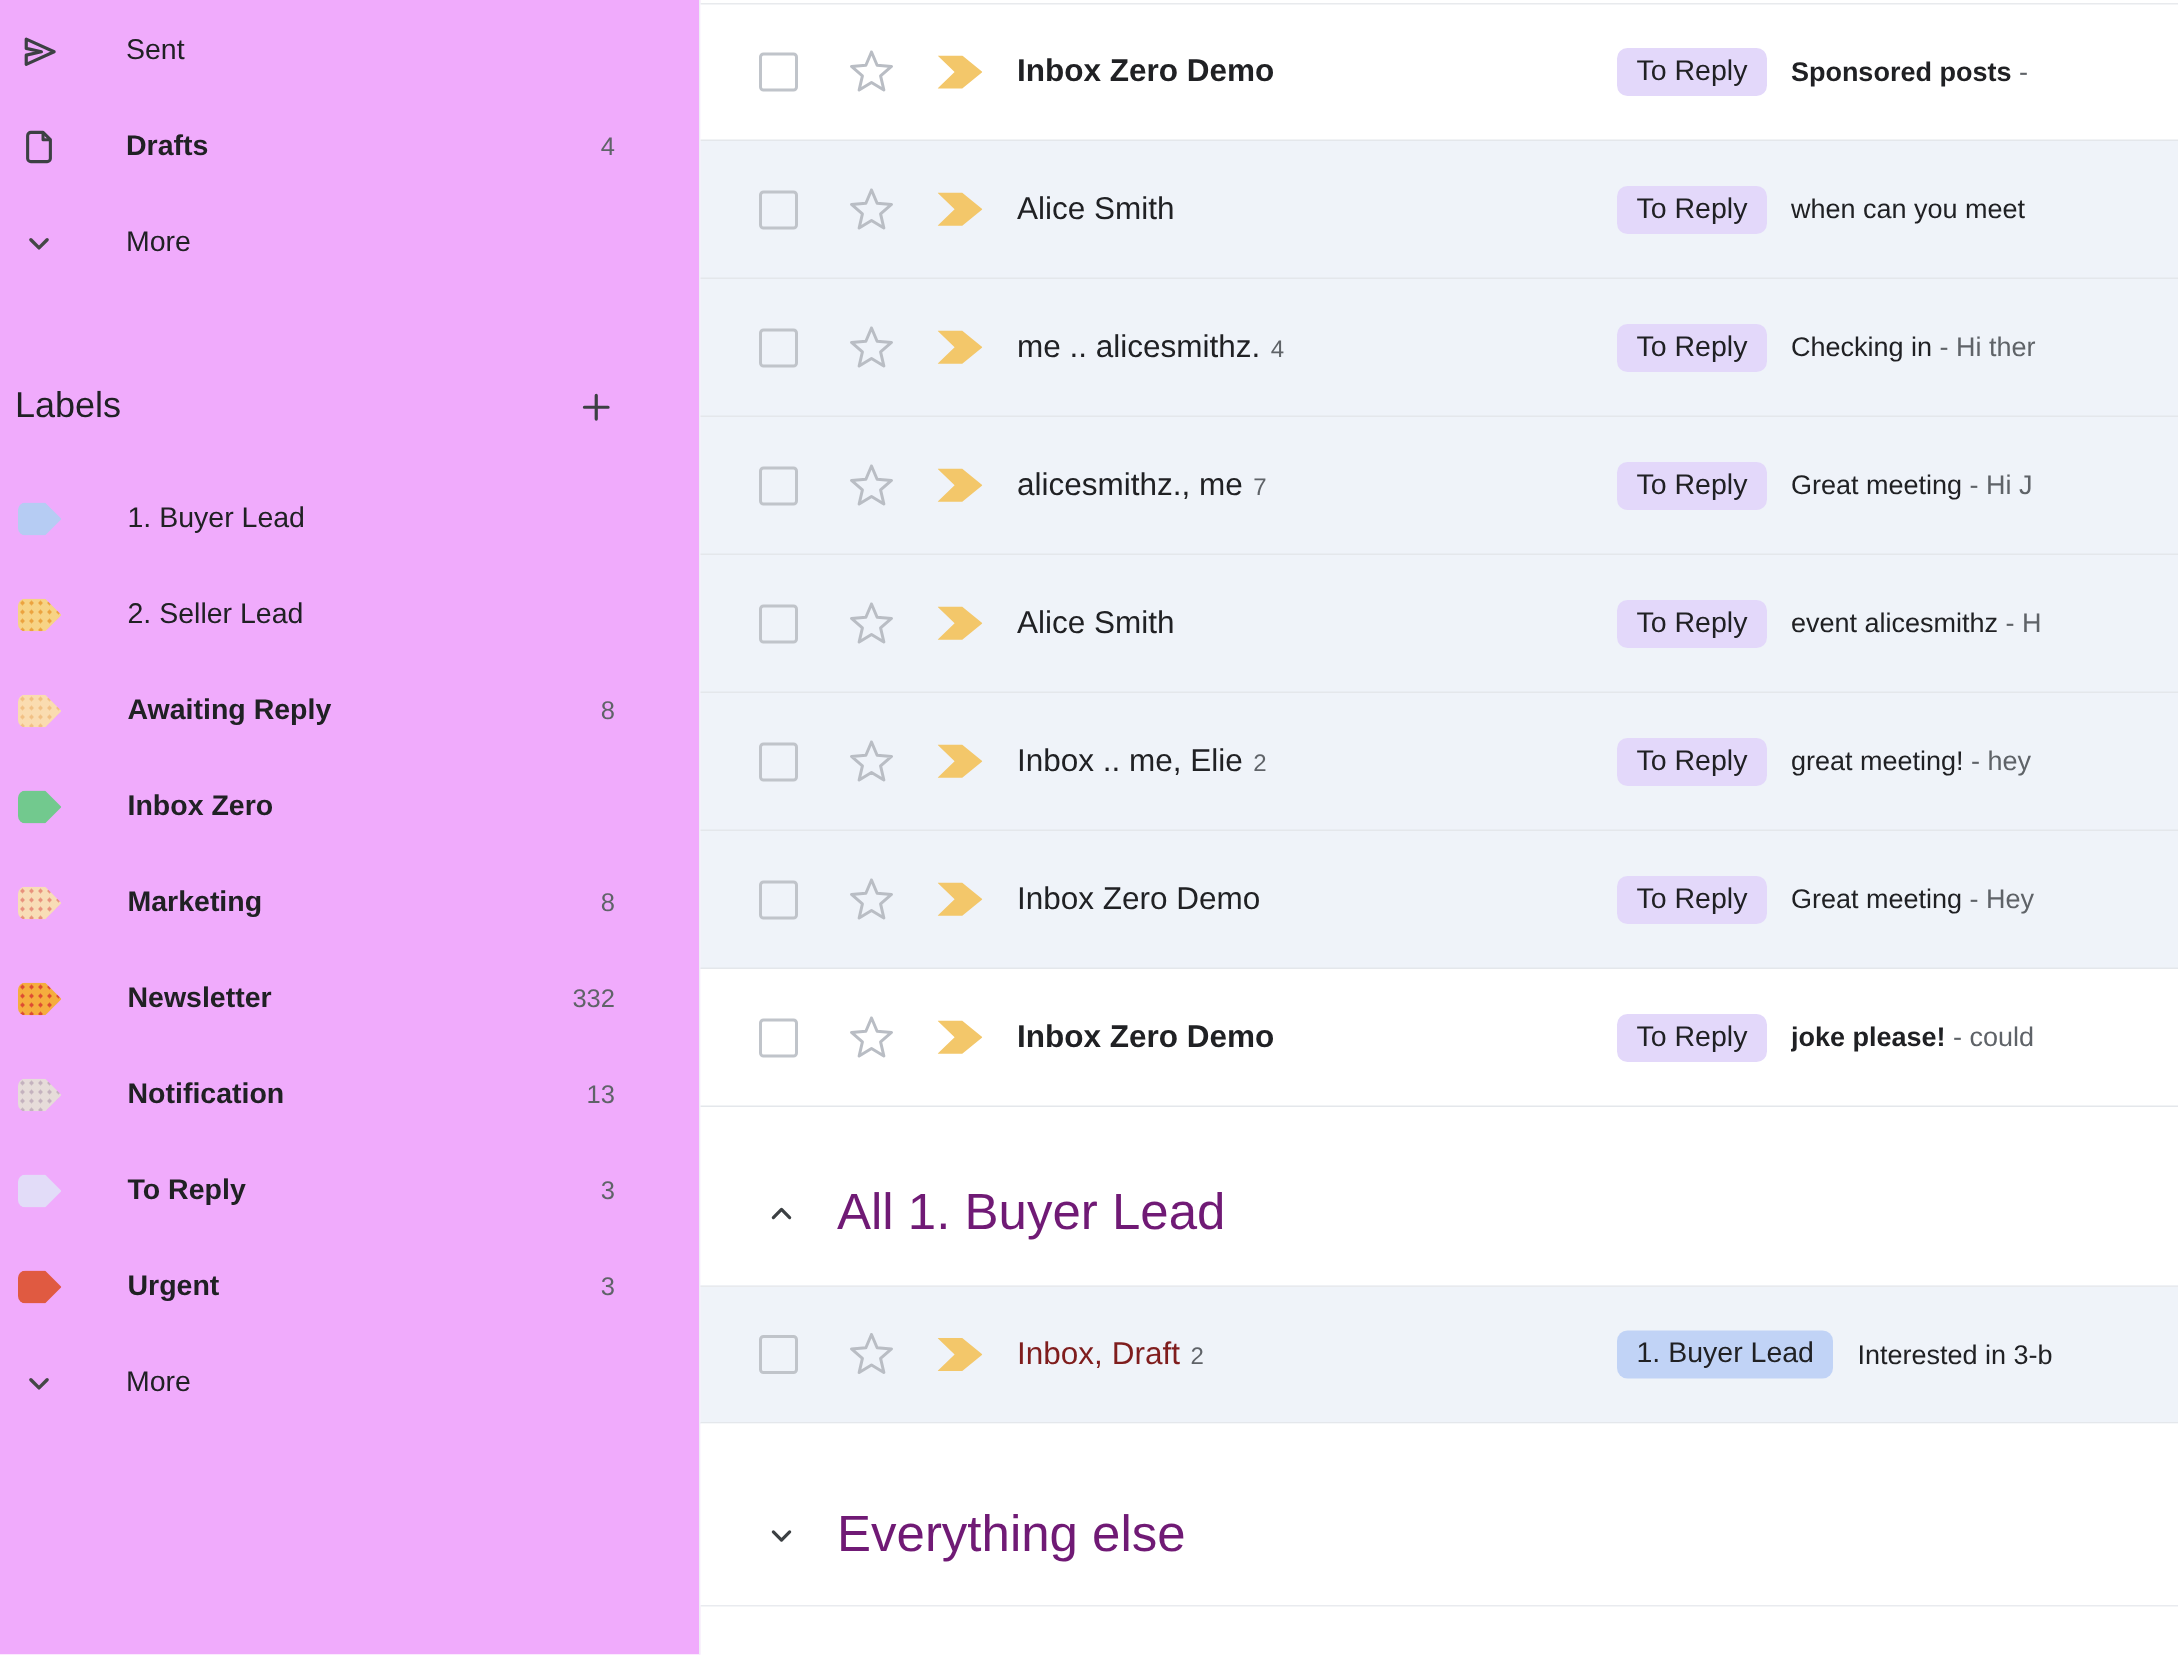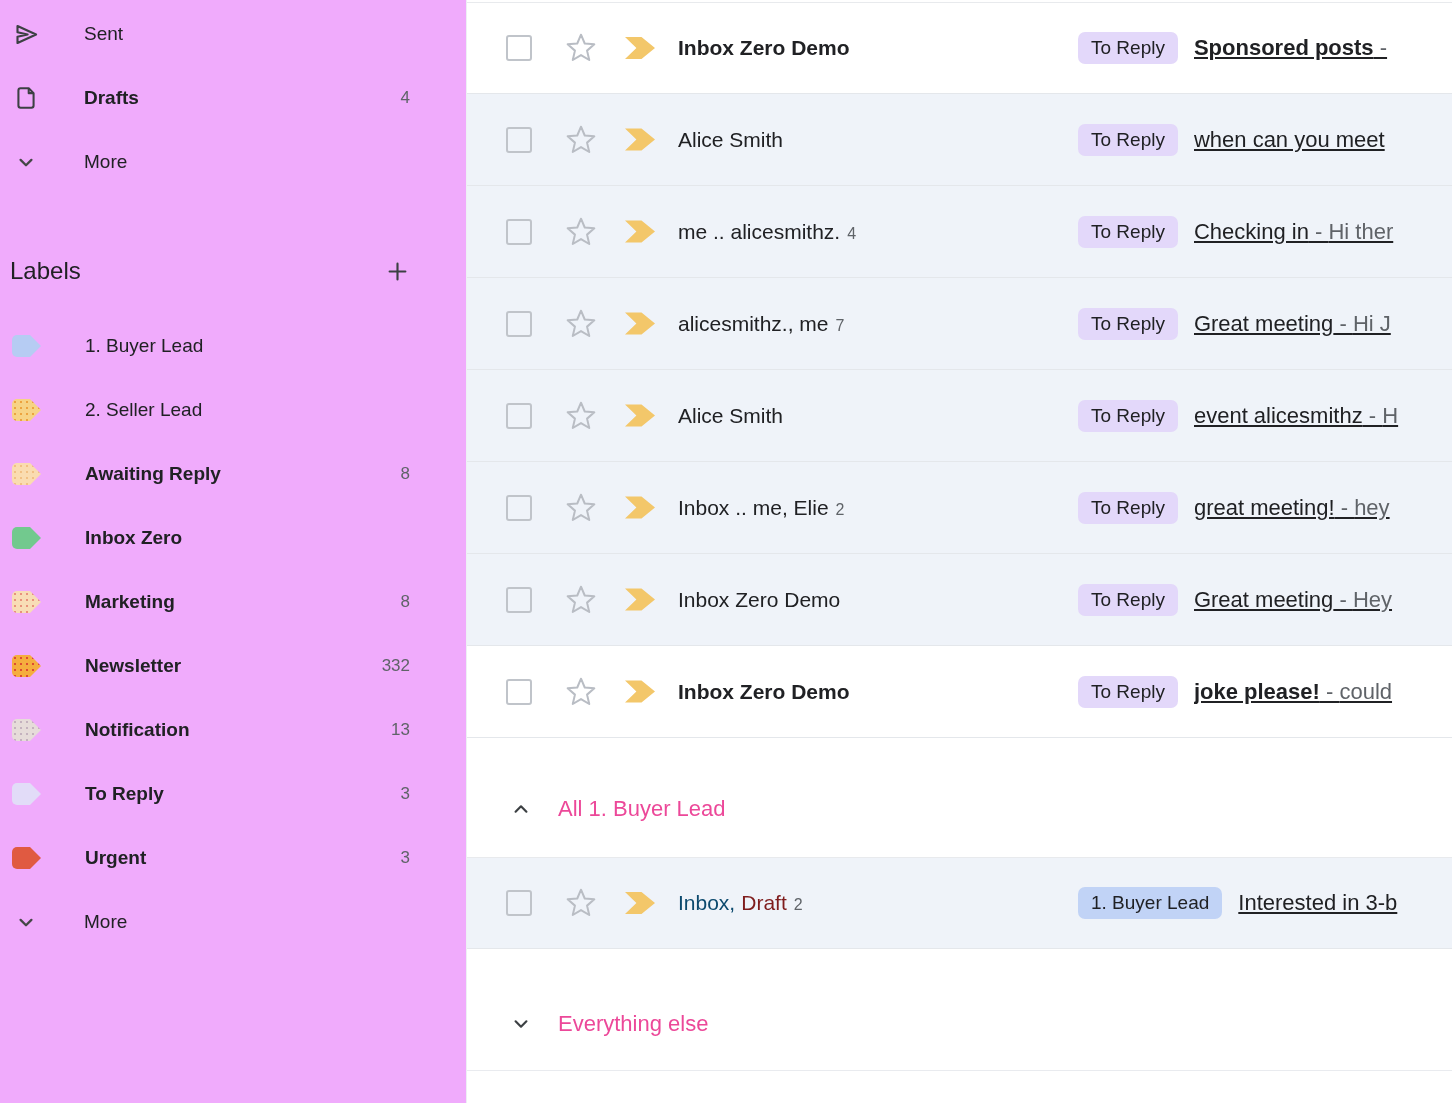--- a/index.html
+++ b/index.html
@@ -29,29 +29,29 @@
   .thread.unread { background:#fff; }
   .checkbox { width:26px; height:26px; flex:none; border:2px solid #c0c4ca; border-radius:3px; }
   .star { margin-left:33px; flex:none; display:flex; }
   .imp { margin-left:28px; flex:none; width:30px; height:23px; background:#f3c76a;
          clip-path:polygon(0 2%, 55% 2%, 100% 50%, 55% 98%, 0 98%, 38% 50%); }
   .sender { margin-left:23px; width:400px; flex:none; font-size:21px; color:#202124;
             white-space:nowrap; overflow:hidden; display:flex; align-items:baseline; }
   .unread .sender { font-weight:700; }
   .scount { font-size:16px; color:#5f6368; margin-left:7px; font-weight:400; }
   .badge { flex:none; font-size:19px; color:#202124; padding:5px 13px; border-radius:7px; white-space:nowrap; cursor:pointer; }
-  .subject { margin-left:16px; flex:1; min-width:0; font-size:22px; color:#202124; white-space:nowrap; overflow:hidden;text-decoration:underline; }
+  .subject { margin-left:16px; flex:1; min-width:0; font-size:18px; color:#202124; white-space:nowrap; overflow:hidden; }
   .unread .subj { font-weight:700; }
   .snip { color:#5f6368; font-weight:400; }
-  .folder { color:#0c4a6e; }
+  .folder { color:#7f1d1d; }
   .draft { color:#7f1d1d; margin-left:6px; }
 
   .section { display:flex; align-items:center; padding-left:41px; background:#fff; }
   .sec-chev { width:26px; height:26px; flex:none; display:flex; align-items:center; justify-content:center; cursor:pointer; }
-  .sec-title { margin-left:24px; font-size:22px; color:#ec4899; }
+  .sec-title { margin-left:24px; font-size:34px; color:#701a75; }
   .sec-buyer { height:119px; padding-top:22px; }
   .sec-seller { height:117px; padding-top:28px; border-bottom:1px solid #e9ebef; }
   .sec-everything { height:122px; padding-top:28px; border-bottom:1px solid #e9ebef; }
 
   svg { display:block; }
 </style>
 </head>
 <body>
 
 <aside class="sidebar">

